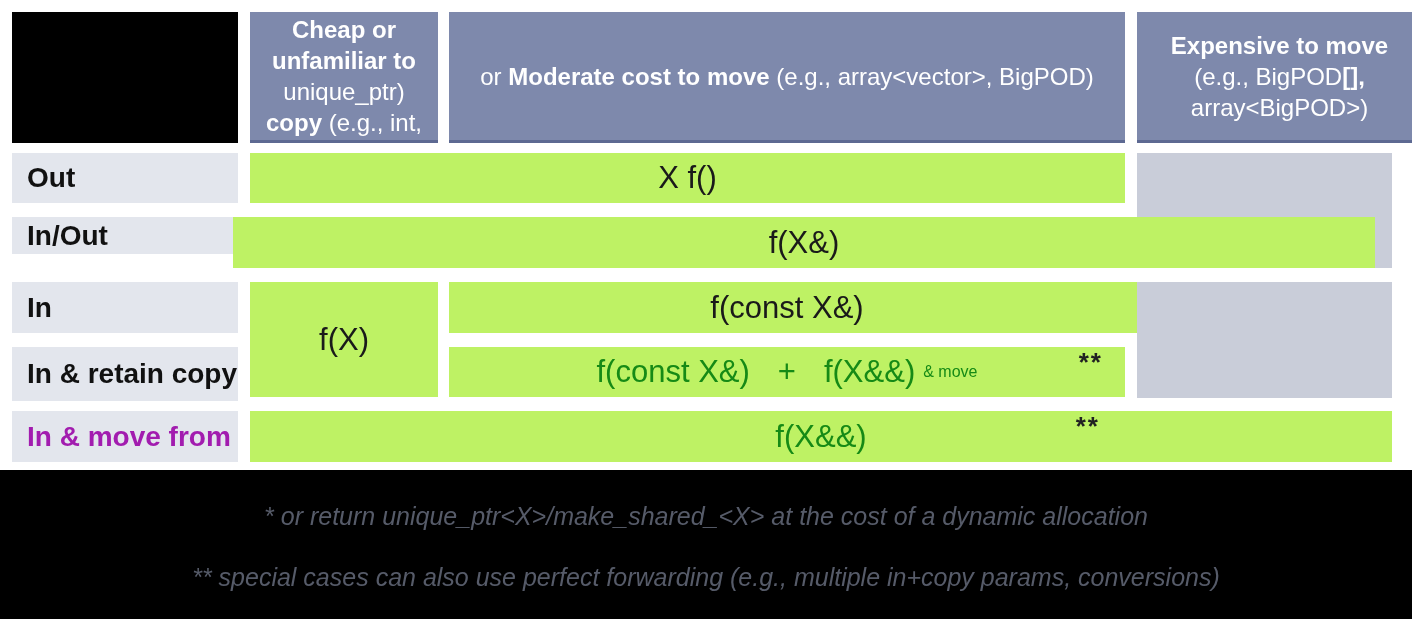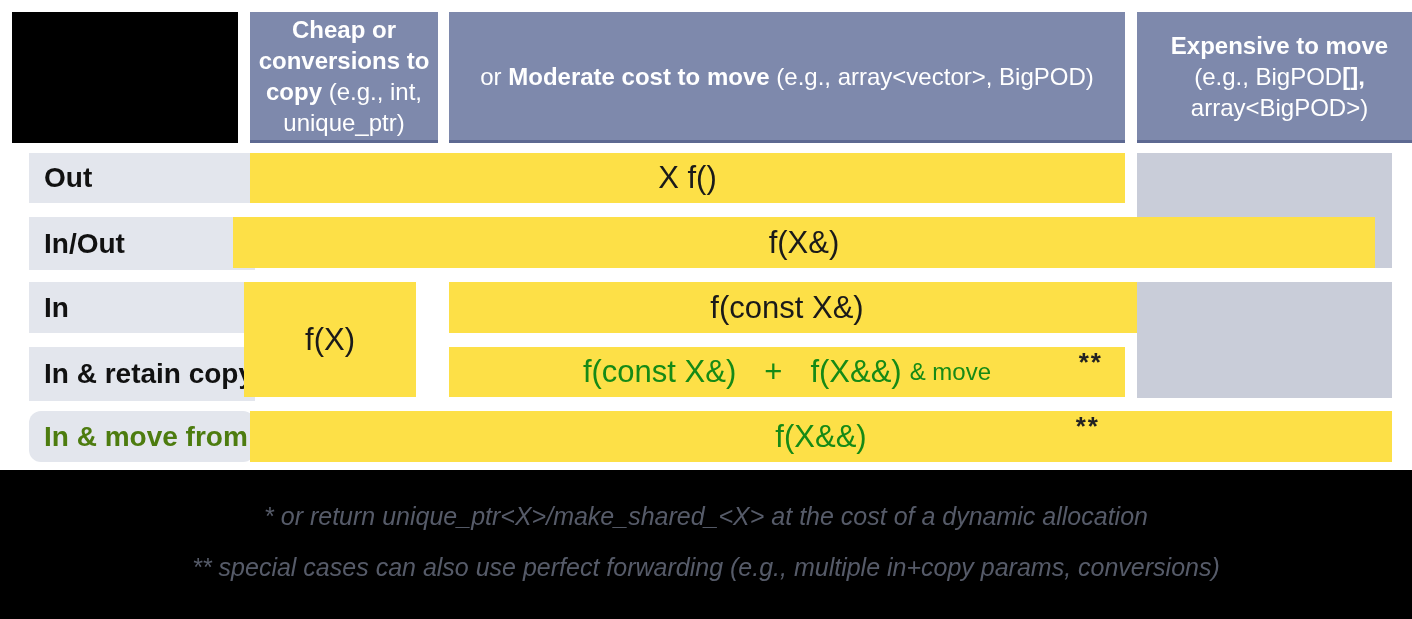--- a/index.html
+++ b/index.html
@@ -11,71 +11,71 @@
   .abs{position:absolute;box-sizing:border-box;}
   .corner{background:#000000;}
   .hdr{
     background:#7e89ac;border-bottom:3px solid #5d6992;color:#ffffff;
     display:flex;flex-direction:column;justify-content:center;align-items:center;
     text-align:center;font-size:24px;line-height:31px;
   }
   .hdr .b{font-weight:bold;}
   .lbl{
     background:#e3e6ed;color:#111111;display:flex;align-items:center;
-    padding-left:15px;font-size:28px;font-weight:bold;margin-left:17px;
+    padding-left:15px;font-size:28px;font-weight:bold;
   }
-  .lbl.green{color:#4d7c0f;border-radius:12px;}
+  .lbl.green{color:#a21caf;}
   .cell{background:#c9cdd9;}
   .codecell{
-    background:#fde047;display:flex;align-items:center;justify-content:center;
+    background:#bef264;display:flex;align-items:center;justify-content:center;
     font-size:31px;color:#1a1a1a;
   }
   .green-code{color:#168a16;}
-  .suffix{font-size:24px;margin-left:8px;}
+  .suffix{font-size:16px;margin-left:8px;}
   .gap{display:inline-block;width:28px;}
   .marker{
     position:absolute;top:0px;font-size:26px;font-weight:bold;color:#222222;
     letter-spacing:2px;
   }
   .footer{
     background:#000000;display:flex;flex-direction:column;align-items:center;
-    padding-top:30px;gap:18px;
+    padding-top:30px;gap:28px;
   }
   .footnote{
     color:#565b69;font-style:italic;font-size:25px;line-height:33px;text-align:center;
   }
 </style>
 </head>
 <body>
 
 <div class="canvas">
 
   <div class="abs corner" style="left:12px;top:12px;width:226px;height:131px"></div>
 
   <div class="abs hdr" style="left:250px;top:12px;width:188px;height:131px">
     <div><span class="b">Cheap or</span></div>
-    <div><span class="b">conversions to</span></div>
+    <div><span class="b">unfamiliar to</span></div>
+    <div><span>unique_ptr)</span></div>
     <div><span class="b">copy</span><span> (e.g., int,</span></div>
-    <div><span>unique_ptr)</span></div>
   </div>
 
   <div class="abs hdr" style="left:449px;top:12px;width:676px;height:131px">
     <div><span>or </span><span class="b">Moderate cost to move</span><span> (e.g., array&lt;vector&gt;, BigPOD)</span></div>
   </div>
 
   <div class="abs hdr" style="left:1137px;top:12px;width:285px;height:131px">
     <div><span class="b">Expensive to move</span></div>
     <div><span>(e.g., BigPOD</span><span class="b">[],</span></div>
     <div><span>array&lt;BigPOD&gt;)</span></div>
   </div>
 
   <div class="abs lbl" style="left:12px;top:153px;width:226px;height:50px">
       <span>Out</span>
     </div>
-  <div class="abs lbl" style="left:12px;top:217px;width:226px;height:53px">
+  <div class="abs lbl" style="left:12px;top:217px;width:226px;height:37px">
       <span>In/Out</span>
     </div>
   <div class="abs lbl" style="left:12px;top:282px;width:226px;height:51px">
       <span>In</span>
     </div>
   <div class="abs lbl" style="left:12px;top:347px;width:226px;height:54px">
       <span>In &amp; retain copy</span>
     </div>
   <div class="abs lbl green" style="left:12px;top:411px;width:226px;height:51px">
       <span>In &amp; move from</span>
@@ -84,21 +84,21 @@
   <div class="abs codecell" style="left:250px;top:153px;width:875px;height:50px">
     <span>X f()</span>
   </div>
 
   <div class="abs cell" style="left:1137px;top:153px;width:255px;height:115px"></div>
 
   <div class="abs codecell" style="left:233px;top:217px;width:1142px;height:51px">
     <span>f(X&amp;)</span>
   </div>
 
-  <div class="abs codecell" style="left:244px;top:282px;width:172px;height:115px">
+  <div class="abs codecell" style="left:250px;top:282px;width:188px;height:115px">
     <span>f(X)</span>
   </div>
 
   <div class="abs codecell" style="left:449px;top:282px;width:943px;height:51px">
     <span class="abs" style="left:0;top:0;width:676px;height:51px;display:flex;align-items:center;justify-content:center">
         <span>f(const X&amp;)</span>
       </span>
   </div>
 
   <div class="abs cell" style="left:1137px;top:282px;width:255px;height:116px"></div>

